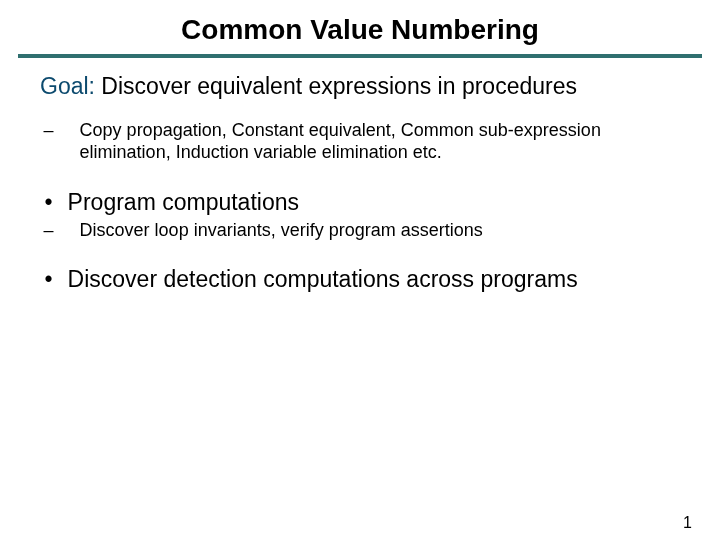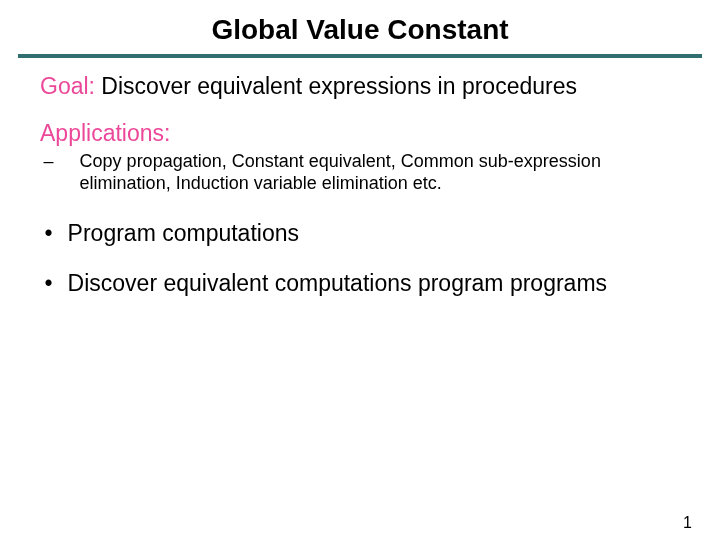--- a/index.html
+++ b/index.html
@@ -29,21 +29,21 @@
     border: none;
     border-top: 4px solid #2f6f6f;
     margin: 0 18px 14px 18px;
   }
   .body {
     padding: 0 40px;
     font-size: 23px;
     line-height: 1.25;
   }
   .label {
-    color: #ec4899;
+    color: #0c4a6e;
     display: inline;
     margin-top: 28px;
   }
   .sect {
     margin-top: 18px;
   }
   .bullet-dot::before {
     content: "•";
     display: inline-block;
     width: 1.0em;
@@ -67,39 +67,39 @@
     bottom: 8px;
     font-size: 16px;
     font-family: "Comic Sans MS", cursive, sans-serif;
   }
 </style>
 </head>
 <body>
 
 <div class="slide">
 
-  <div class="title">Global Value Constant</div>
+  <div class="title">Common Value Numbering</div>
   <hr class="hr">
 
   <div class="body">
 
     <div>
       <span class="label">Goal:</span><span> Discover equivalent expressions in procedures</span>
     </div>
 
     <div class="sect">
-      <div class="label">Applications:</div>
 
       <div class="sub">Copy propagation, Constant equivalent, Common sub-expression elimination, Induction variable elimination etc.</div>
 
       <div style="height:22px"></div>
 
       <div class="bullet-dot"><span>Program computations</span></div>
+      <div class="sub">Discover loop invariants, verify program assertions</div>
 
       <div style="height:22px"></div>
 
-      <div class="bullet-dot"><span>Discover equivalent computations program programs</span></div>
+      <div class="bullet-dot"><span>Discover detection computations across programs</span></div>
     </div>
 
   </div>
 
   <div class="pagenum">1</div>
 </div>
 
 </body></html>

